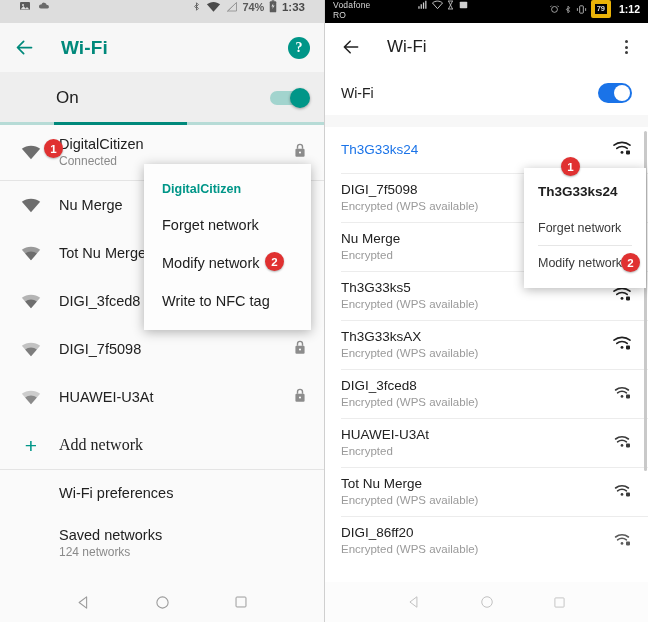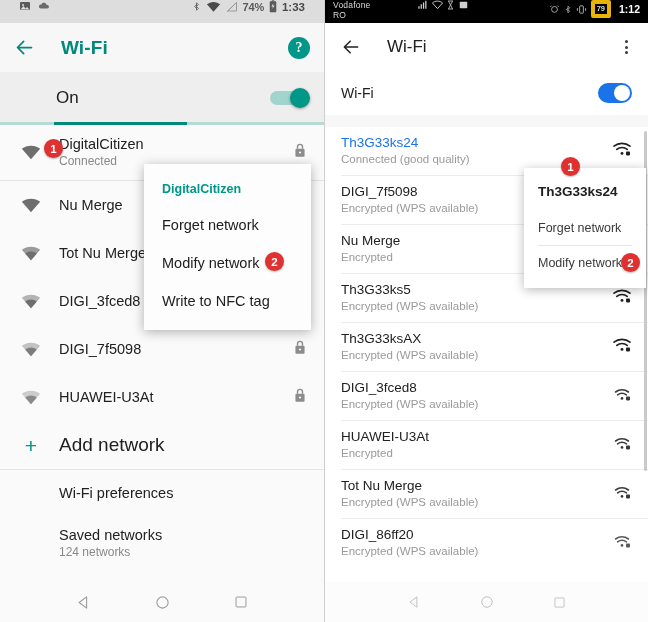--- a/index.html
+++ b/index.html
@@ -75,21 +75,21 @@
     padding: 0 18px; position: relative;
   }
   .netrow.tall { height: 55px; }
   .netrow .wifi-ico { width: 26px; display: flex; justify-content: center; }
   .netrow .txtwrap { margin-left: 15px; display: flex; flex-direction: column; justify-content: center; }
   .net-name { font-size: 14.5px; color: #212121; line-height: 17px; }
   .net-sub { font-size: 12px; color: #8a8a8a; line-height: 15px; margin-top: 1px; }
   .lock { margin-left: auto; }
   .divider-l { height: 1px; background: #e4e4e4; margin: 0; }
   .plus-ico { color: #009688; font-size: 21px; line-height: 1; width: 26px; text-align: center; font-weight: 300; }
-  .addnet { font-size: 19px; color: #212121; margin-left: 15px; }
+  .addnet { font-size: 16px; color: #212121; margin-left: 15px; font-family: Liberation Serif, serif; }
   .prefrow { height: 46px; display: flex; align-items: center; padding: 0 18px; }
   .pref-txt { font-size: 14.5px; color: #212121; margin-left: 41px; }
   .prefrow.sub { height: 42px; align-items: flex-start; padding-top: 11px; }
   .pref-sub { font-size: 12px; color: #8a8a8a; margin-left: 41px; margin-top: 2px; }
 
   
   .badge {
     position: absolute; width: 19px; height: 19px; border-radius: 50%;
     background: #e03131; color: #fff; font-size: 11.5px; font-weight: 700;
     display: flex; align-items: center; justify-content: center;
@@ -457,21 +457,20 @@
       <span class="wifirow-label">Wi-Fi</span>
       <div class="toggle-blue"></div>
     </div>
     <div class="gapbar"></div>
 
     <div class="list-r">
 
       <div class="rrow">
         <div class="rtxt">
           <span class="r-name connected">Th3G33ks24</span>
-          <span class="r-sub">Connected (good quality)</span>
         </div>
         <span class="r-ico">
           <svg width="20" height="16" viewBox="0 0 24 20">
               <path d="M2 6.5C4.8 4.2 8.3 3 12 3s7.2 1.2 10 3.5" fill="none" stroke="#202020" stroke-width="2" stroke-linecap="round"></path>
               <path d="M5.5 10.5C7.3 9 9.6 8.2 12 8.2s4.7.8 6.5 2.3" fill="none" stroke="#202020" stroke-width="2" stroke-linecap="round"></path>
               <circle cx="12" cy="15.5" r="1.8" fill="#202020"></circle>
               <rect x="17" y="13" width="5" height="5" rx="1" fill="#202020"></rect>
             </svg>
         </span>
       </div>

